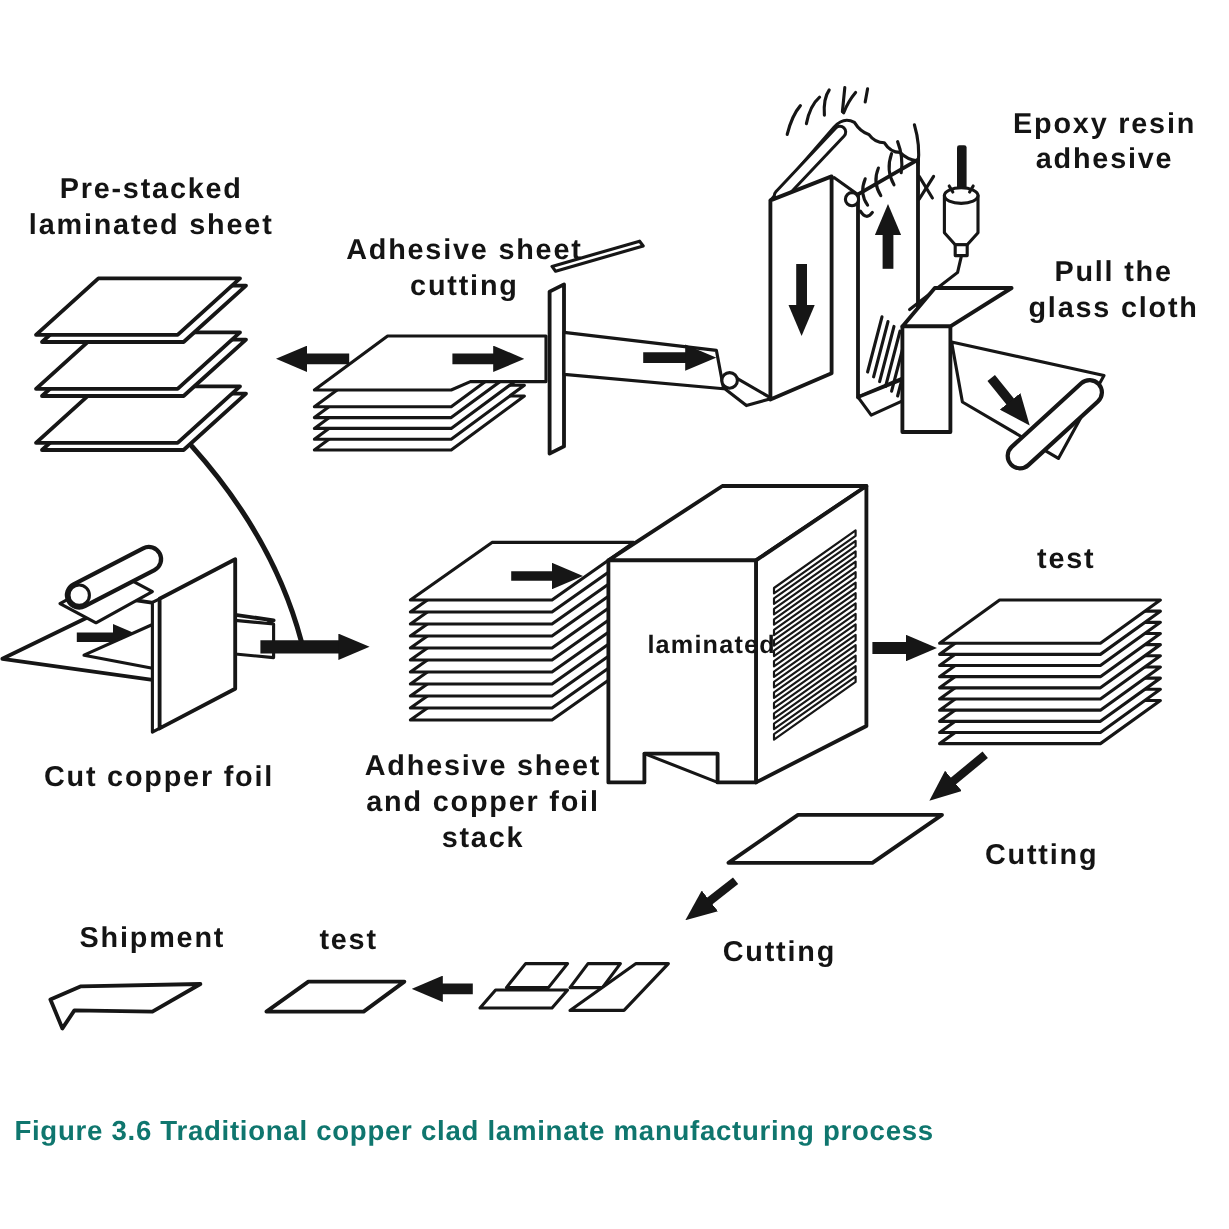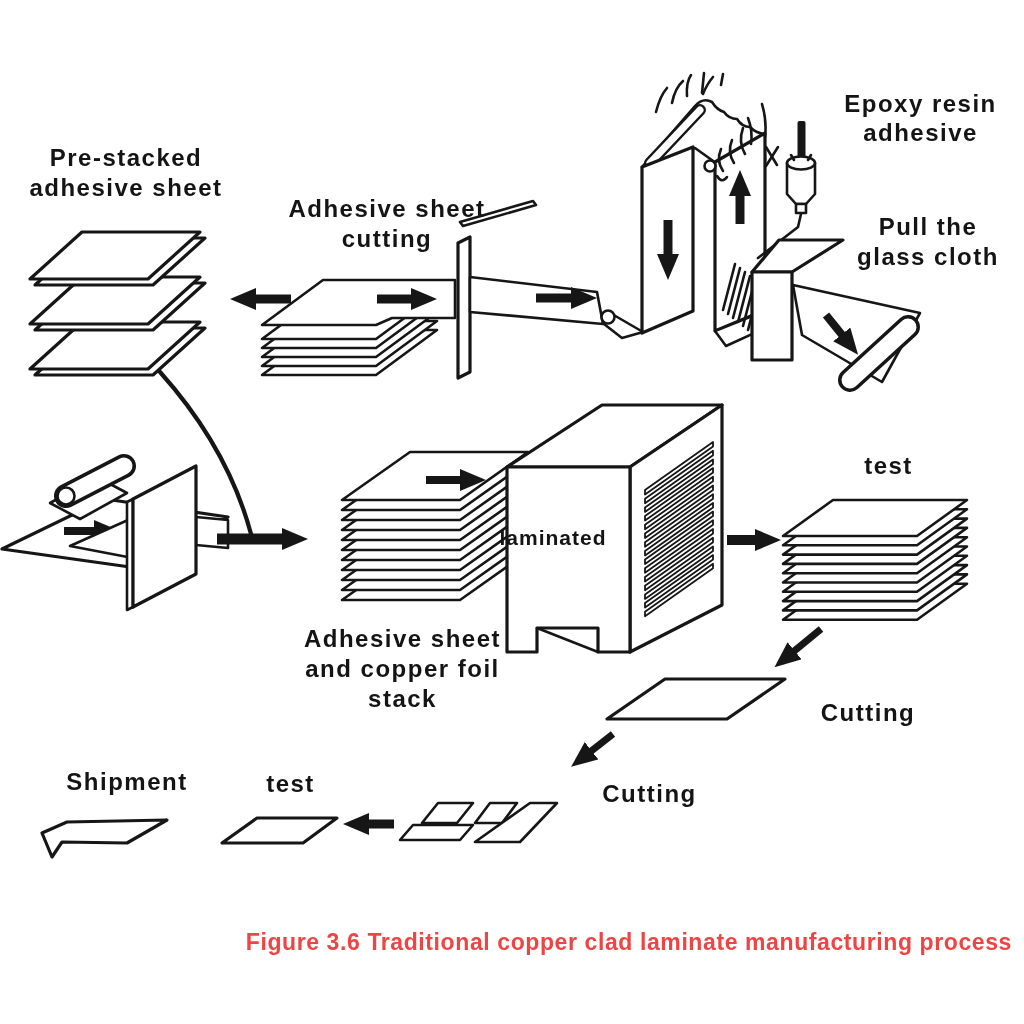--- a/index.html
+++ b/index.html
@@ -11,22 +11,22 @@
   .fin{fill:#fff;stroke:#161616;stroke-width:1.8;stroke-linejoin:round;}
   .ln {fill:none;stroke:#161616;stroke-width:2.6;stroke-linecap:round;}
   .ln3{fill:none;stroke:#161616;stroke-width:4.2;stroke-linecap:round;}
   .cap-b{fill:none;stroke:#161616;stroke-width:12;stroke-linecap:round;}
   .cap-w{fill:none;stroke:#fff;stroke-width:7;stroke-linecap:round;}
   .roll-b{fill:none;stroke:#161616;stroke-width:24;stroke-linecap:round;}
   .roll-w{fill:none;stroke:#fff;stroke-width:17;stroke-linecap:round;}
   .arw{fill:none;stroke:#161616;stroke-linecap:butt;}
   .lbl{position:absolute;color:#141414;font-weight:bold;font-size:24px;line-height:30px;
        letter-spacing:1.5px;text-align:center;white-space:pre-line;}
-  #caption{position:absolute;left:12px;top:929px;width:1000px;text-align:right;
-       color:#ef4444;font-weight:bold;font-size:23px;letter-spacing:0.6px;white-space:nowrap;}
+  #caption{position:absolute;left:12px;top:929px;width:1000px;text-align:left;
+       color:#0f766e;font-weight:bold;font-size:23px;letter-spacing:0.6px;white-space:nowrap;}
 </style>
 </head>
 <body>
 
 <div id="stage">
 
 <svg width="1024" height="1024" viewBox="0 0 1024 1024">
   <defs>
     <marker id="ah" viewBox="0 0 26 22" refX="2" refY="11" markerWidth="26" markerHeight="22" orient="auto" markerUnits="userSpaceOnUse">
       <path d="M0,0 L26,11 L0,22 Z" fill="#161616"></path>
@@ -209,29 +209,30 @@
 
   <polygon class="s" points="67,822 167,820 127,843 62,842 52,857 42,833"></polygon>
 
   <line class="arw" stroke-width="9" x1="291" y1="299" x2="254" y2="299" marker-end="url(#ah)"></line>
   <line class="arw" stroke-width="9" x1="377" y1="299" x2="413" y2="299" marker-end="url(#ah)"></line>
   <line class="arw" stroke-width="9" x1="536" y1="298" x2="573" y2="298" marker-end="url(#ah)"></line>
   <line class="arw" stroke-width="11" x1="217" y1="539" x2="284" y2="539" marker-end="url(#ah)"></line>
 </svg>
 
 <div class="lbl" style="left:12px;top:143px;width:228px;">Pre-stacked
-adhesive sheet</div>
+laminated sheet</div>
 <div class="lbl" style="left:278px;top:194px;width:218px;">Adhesive sheet
 cutting</div>
 <div class="lbl" style="left:828px;top:89px;width:185px;line-height:29px;">Epoxy resin
 adhesive</div>
 <div class="lbl" style="left:843px;top:212px;width:170px;line-height:30px;">Pull the
 glass cloth</div>
-<div class="lbl" style="left:490px;top:523px;width:126px;font-size:21px;letter-spacing:1px;">laminated</div>
+<div class="lbl" style="left:530px;top:523px;width:126px;font-size:21px;letter-spacing:1px;">laminated</div>
 <div class="lbl" style="left:846px;top:451px;width:85px;">test</div>
+<div class="lbl" style="left:25px;top:633px;width:215px;">Cut copper foil</div>
 <div class="lbl" style="left:290px;top:624px;width:225px;">Adhesive sheet
 and copper foil
 stack</div>
 <div class="lbl" style="left:798px;top:698px;width:140px;">Cutting</div>
 <div class="lbl" style="left:592px;top:779px;width:115px;">Cutting</div>
 <div class="lbl" style="left:248px;top:769px;width:85px;">test</div>
 <div class="lbl" style="left:52px;top:767px;width:150px;">Shipment</div>
 
 <div id="caption">Figure 3.6 Traditional copper clad laminate manufacturing process</div>
 

